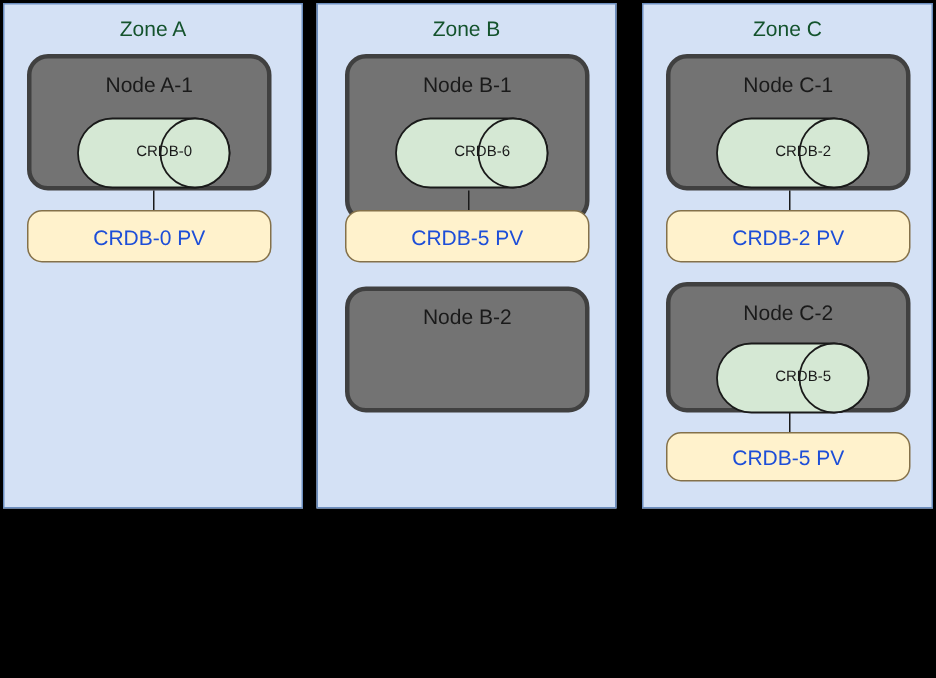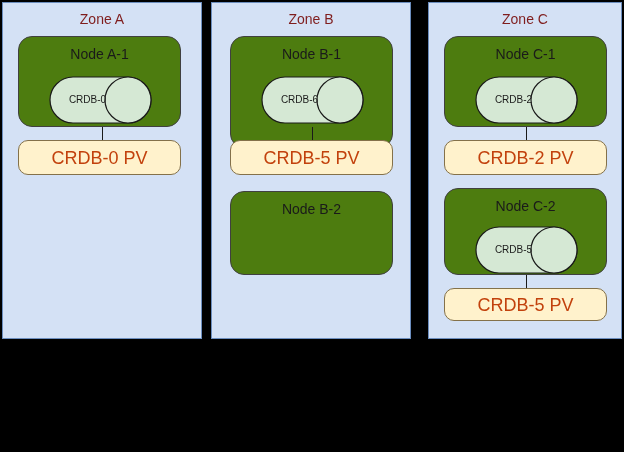--- a/index.html
+++ b/index.html
@@ -25,27 +25,27 @@
     border: 1px solid #6c8ebf;
     box-sizing: border-box;
   }
   .zone-title {
     position: absolute;
     top: 8px;
     left: 0;
     right: 0;
     text-align: center;
     font-size: 14px;
-    color: #7f1d1d;
+    color: #14532d;
     line-height: 16px;
   }
   .node {
     position: absolute;
-    background: #4d7c0f;
-    border: 1px solid #404040;
+    background: #737373;
+    border: 3px solid #404040;
     border-radius: 14px;
     box-sizing: border-box;
   }
   .node-title {
     position: absolute;
     top: 9px;
     left: 0;
     right: 0;
     text-align: center;
     font-size: 14px;
@@ -60,39 +60,39 @@
     width: 100%;
     height: 100%;
     overflow: visible;
   }
   .cyl-label {
     position: absolute;
     left: 0;
     right: 26px;
     top: 50%;
     transform: translateY(-50%);
-    text-align: center;
+    text-align: right;
     font-size: 10px;
     color: #1a1a1a;
     line-height: 12px;
     pointer-events: none;
   }
   .pv {
     position: absolute;
     background: #fff2cc;
     border: 1px solid #84714a;
     border-radius: 10px;
     box-sizing: border-box;
     display: flex;
     align-items: center;
     justify-content: center;
   }
   .pv-label {
-    font-size: 18px;
-    color: #c2410c;
+    font-size: 14px;
+    color: #1d4ed8;
     line-height: 16px;
   }
   .connector {
     position: absolute;
     width: 1px;
     background: #1a1a1a;
   }
 </style>
 </head>
 <body>

